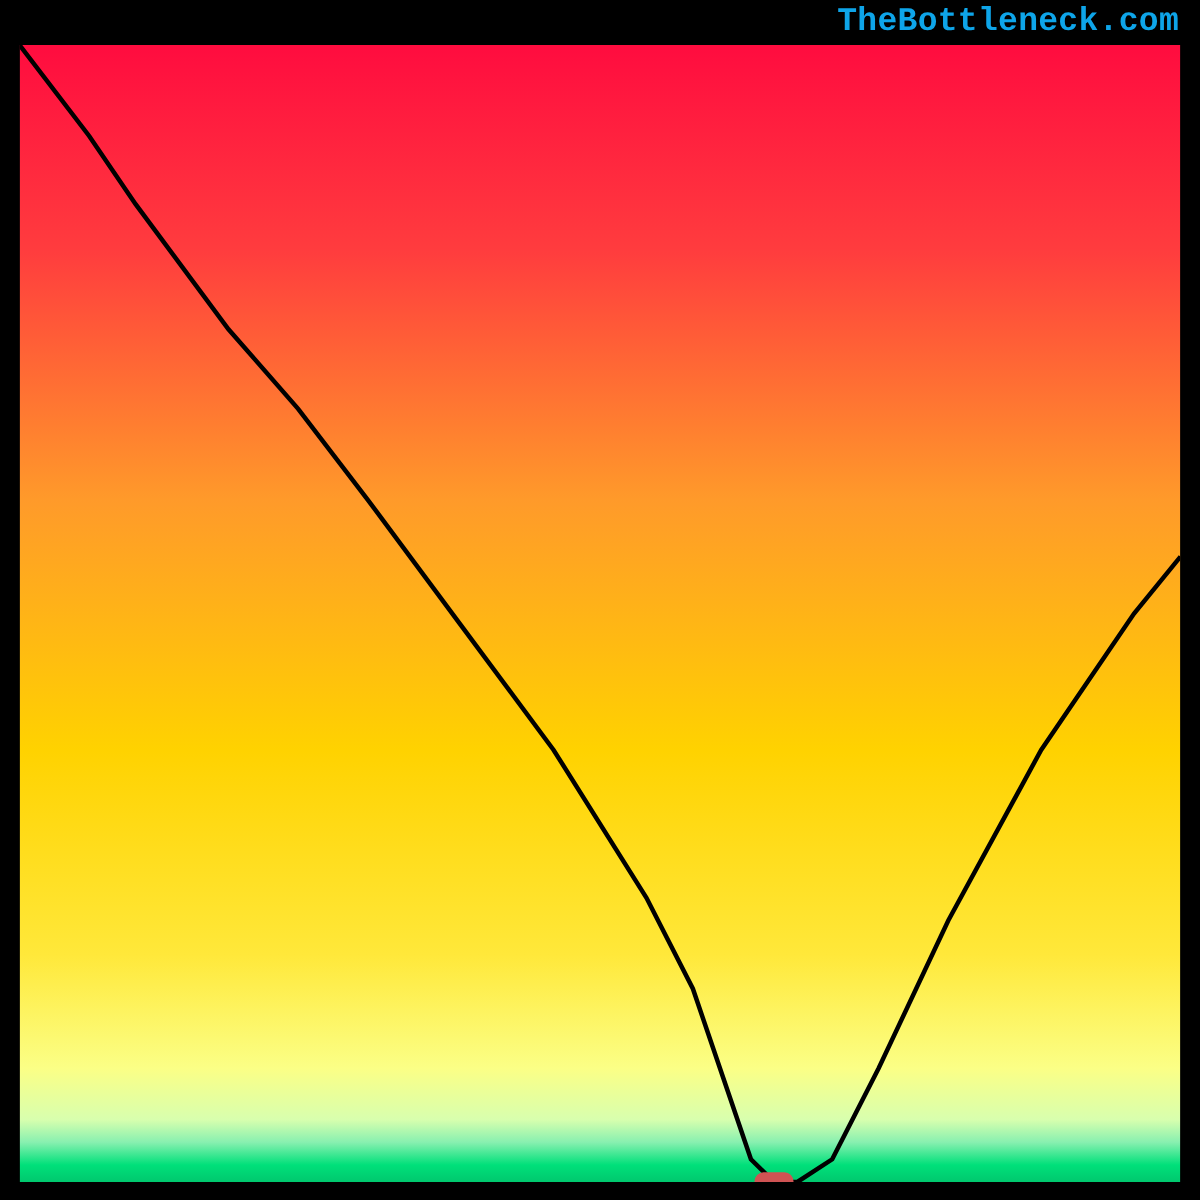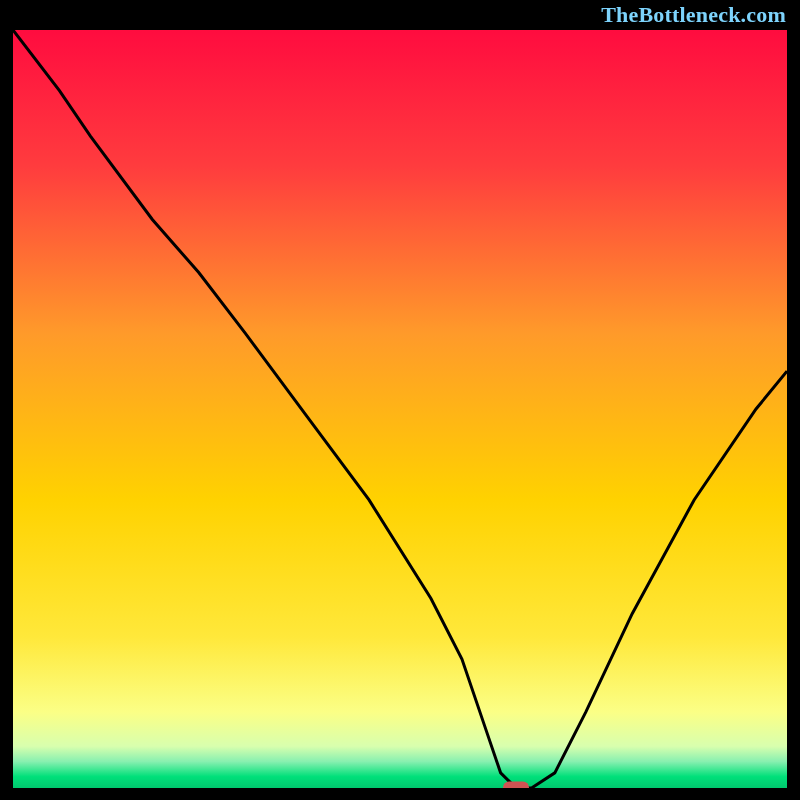--- a/index.html
+++ b/index.html
@@ -13,24 +13,24 @@
   .frame {
     position: relative;
     width: 800px;
     height: 800px;
     background: #000;
   }
   .attribution {
     position: absolute;
     top: 2px;
     right: 14px;
-    font-family: Liberation Serif, serif;
+    font-family: Liberation Mono, monospace;
     font-size: 22px;
     font-weight: bold;
-    color: #7dd3fc;
+    color: #0ea5e9;
     letter-spacing: 0.2px;
   }
   .plot-area {
     position: absolute;
     left: 13px;
     top: 30px;
     width: 774px;
     height: 758px;
     overflow: hidden;
   }

